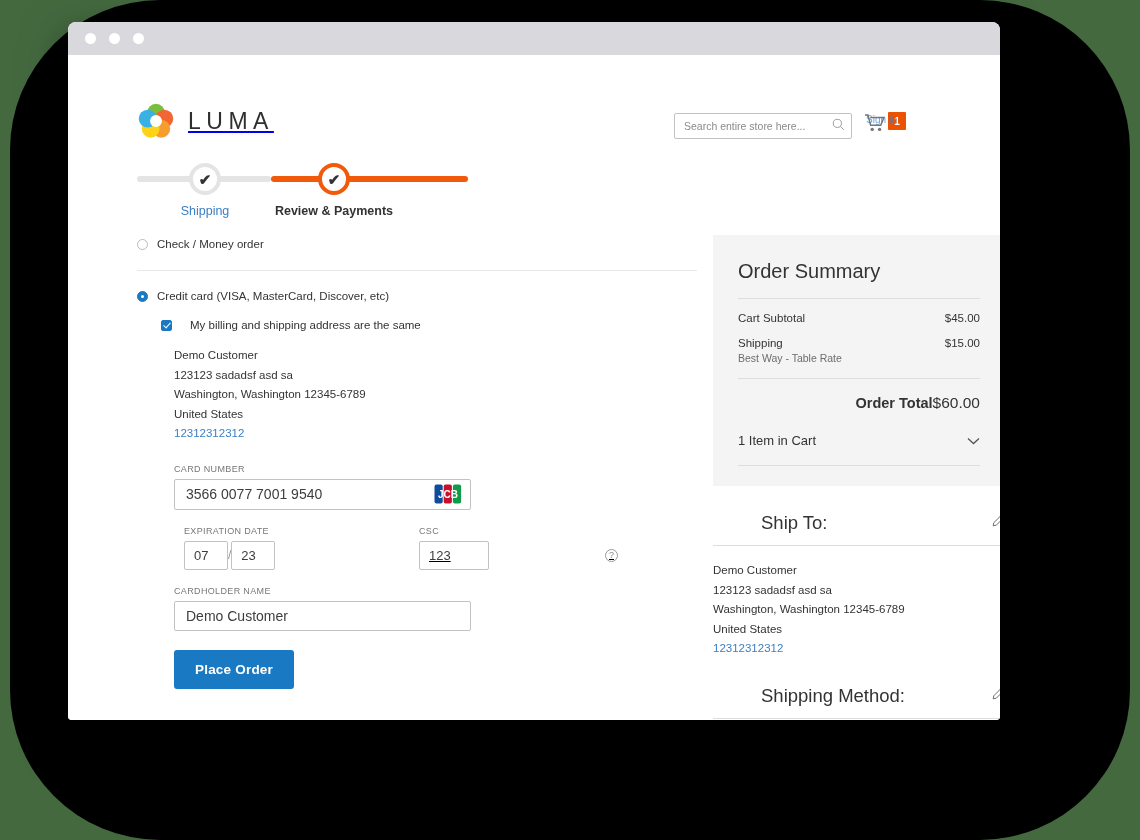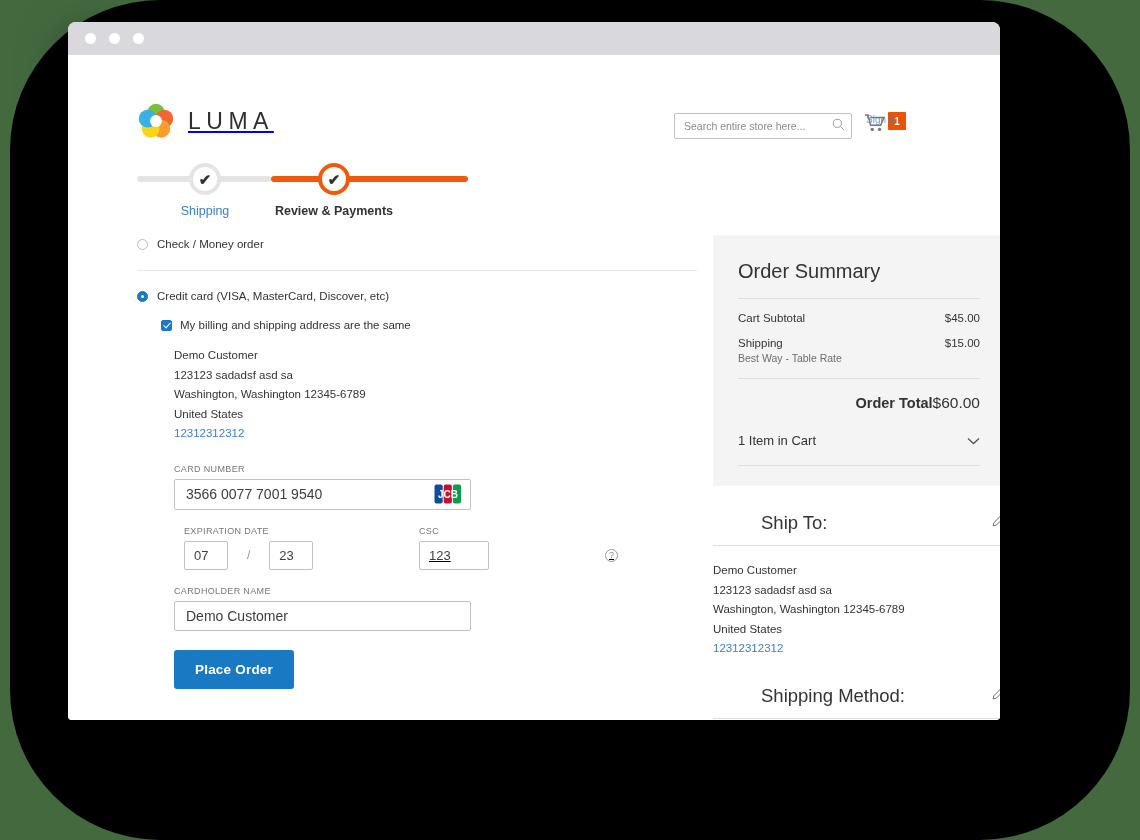--- a/index.html
+++ b/index.html
@@ -254,21 +254,21 @@
   }
 
   #credit-card-body {
     margin-left: 24px;
     margin-top: 14px;
   }
 
   .checkbox-row {
     display: flex;
     align-items: center;
-    gap: 8px;
+    gap: 18px;
     text-align: center;
   }
   .checkbox-box {
     width: 11px; height: 11px;
     border-radius: 2px;
     background: #1979c3;
     border: 1px solid #1979c3;
     flex: none;
     position: relative;
   }
@@ -342,21 +342,21 @@
     width: 100%;
     border: none; outline: none;
     font-family: "Liberation Sans", sans-serif;
     font-size: 13px;
     color: #3d3d3d;
     background: transparent;
   }
   #exp-fields {
     display: flex;
     align-items: center;
-    gap: 19px;
+    gap: 0;
   }
   #exp-slash { font-size: 12px; color: #999999; }
   #csc-field {
     width: 70px;
     height: 29px;
     border: 1px solid #c2c2c2;
     border-radius: 2px;
     background: #ffffff;
     display: flex;
     align-items: center;

